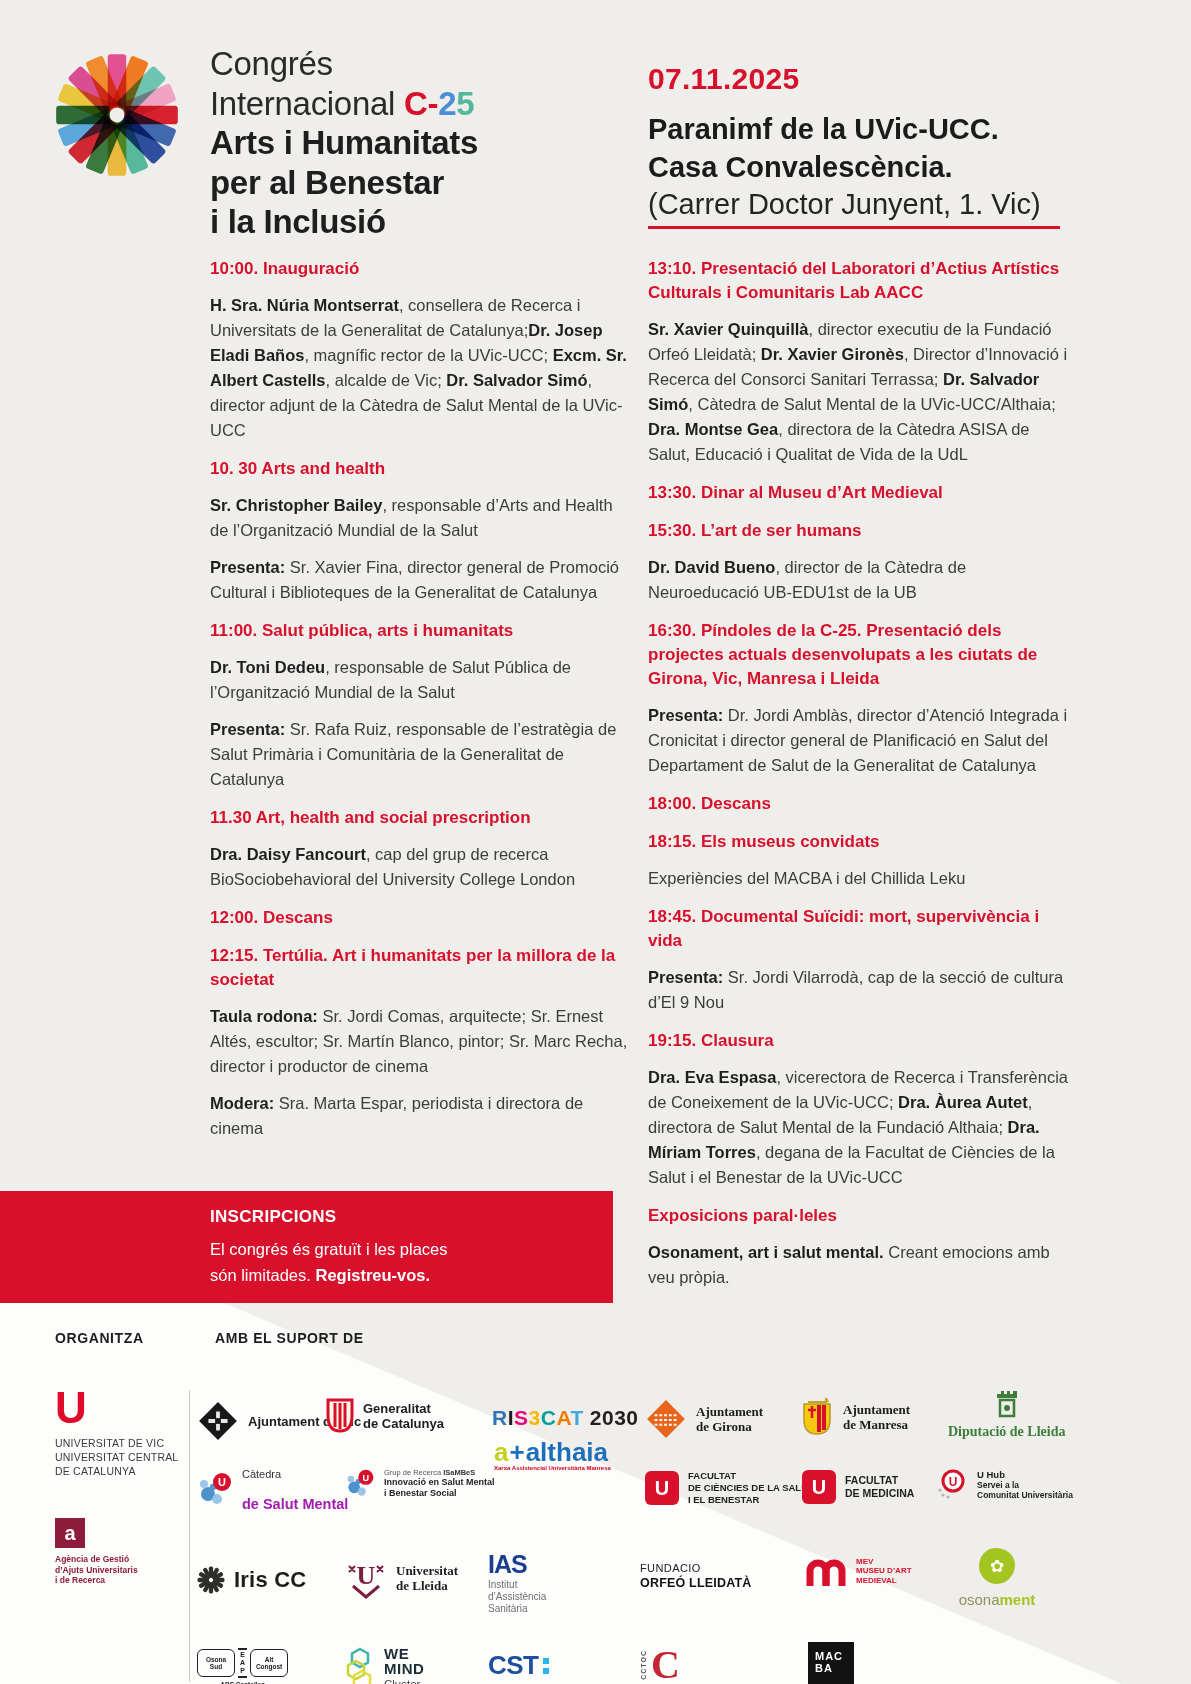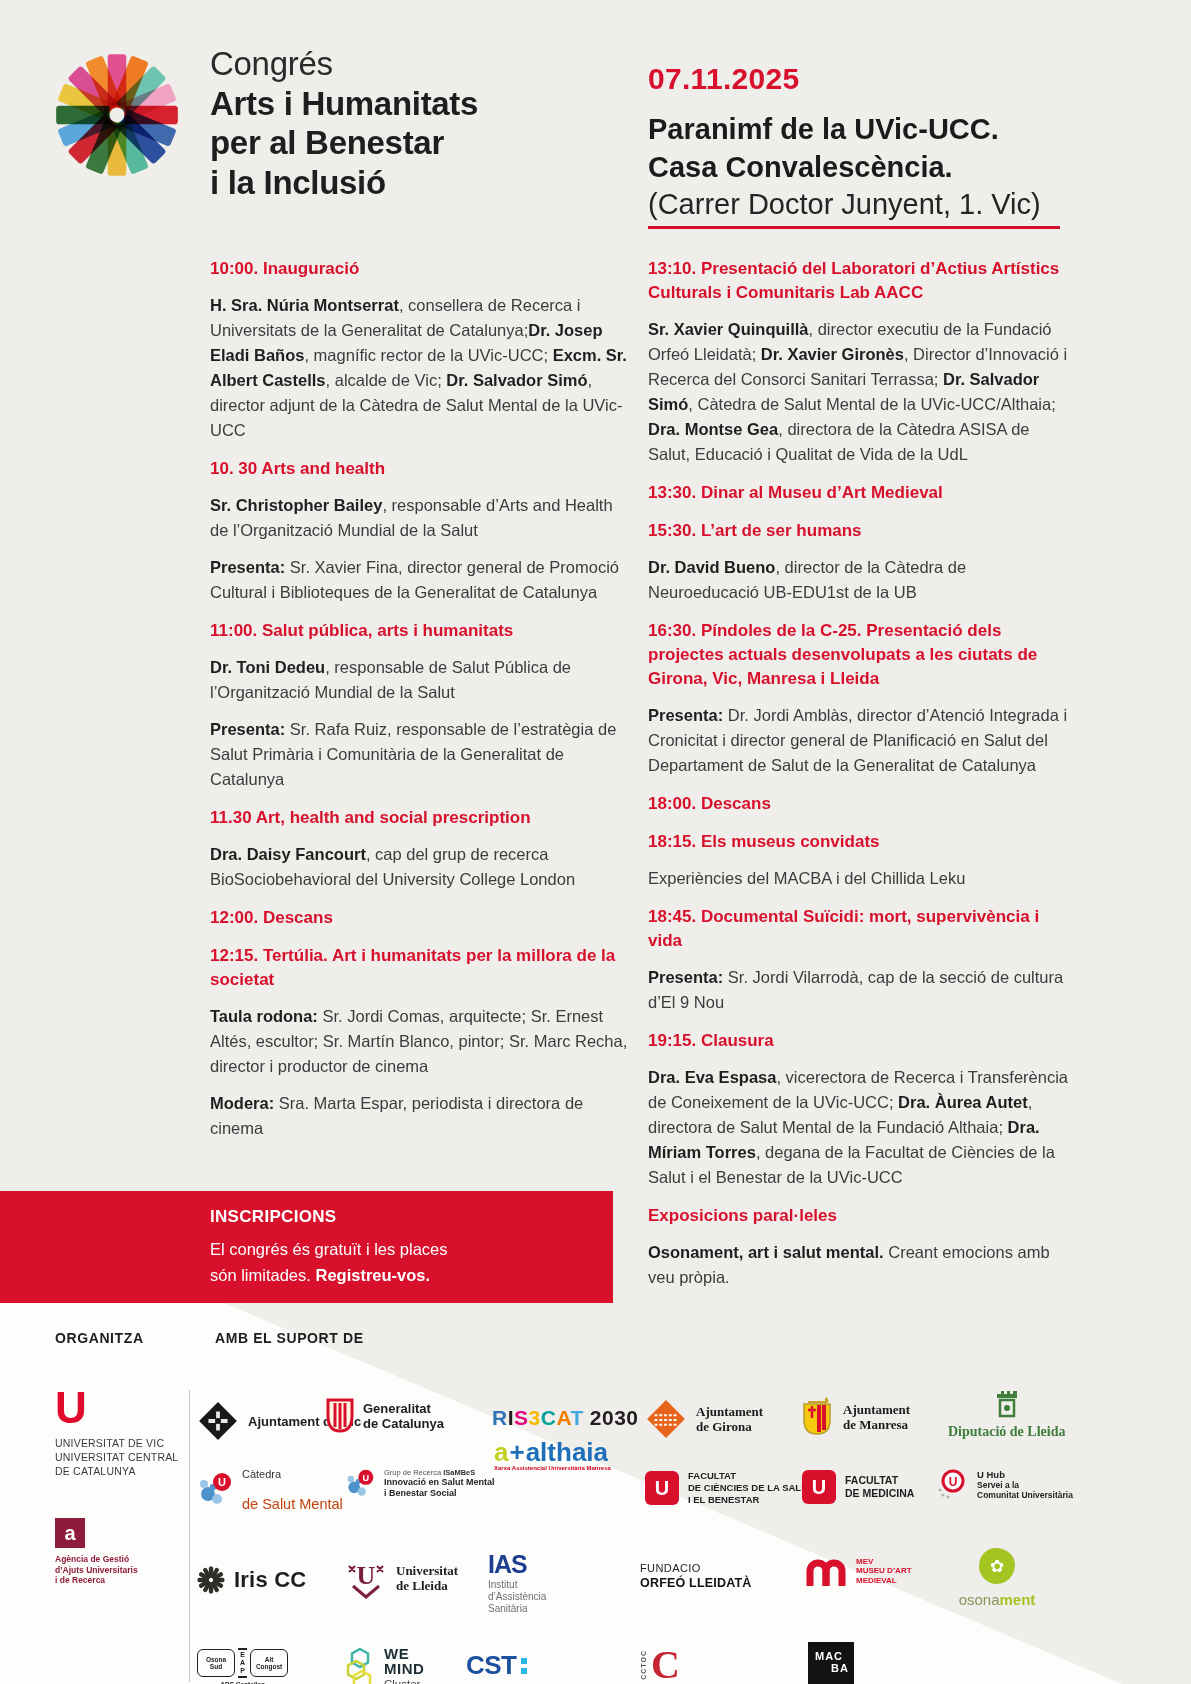--- a/index.html
+++ b/index.html
@@ -77,21 +77,21 @@
   .eap-sub{font-size:6.5px;font-weight:700;text-align:center;margin-top:3px;color:#222;}
 
   .wm-name{font-size:15px;font-weight:800;color:#1d2d35;line-height:15px;letter-spacing:.5px;}
   .wm-cluster{font-size:11.5px;font-weight:400;color:#444;margin-top:2px;}
   .cst-name{font-size:26px;font-weight:800;color:#1c4f9e;letter-spacing:-.5px;display:flex;align-items:center;}
   .cst-dots{display:inline-flex;flex-direction:column;gap:4px;margin-left:4px;}
   .cst-dots i{width:6px;height:6px;background:#29b7ea;display:block;}
   .cc-vert{writing-mode:vertical-rl;transform:rotate(180deg);font-size:7px;letter-spacing:1px;color:#555;font-weight:600;}
   .cc-c{font-family:"Liberation Serif",serif;font-size:40px;font-weight:700;color:#c52532;line-height:38px;}
   .macba{width:46px;height:44px;background:#121212;color:#fff;font-size:11px;font-weight:700;letter-spacing:1px;line-height:12px;padding:8px 5px 0 7px;box-sizing:border-box;}
-  .macba .m2{text-align:right;}
+  .macba .m2{text-align:left;}
 </style>
 </head>
 <body>
 
 <div class="page">
 
   <div class="wedge"></div>
 
   <svg class="logo-svg" viewBox="0 0 130 130">
     <g>
@@ -109,20 +109,21 @@
       <rect x="56" y="6" width="18" height="52" rx="3" fill="#5ba6da" transform="rotate(247.5 65 65)"></rect>
       <rect x="56" y="6" width="18" height="52" rx="3" fill="#2f6b37" transform="rotate(270 65 65)"></rect>
       <rect x="56" y="6" width="18" height="52" rx="3" fill="#e9c63e" transform="rotate(292.5 65 65)"></rect>
       <rect x="56" y="6" width="18" height="52" rx="3" fill="#d94e92" transform="rotate(315 65 65)"></rect>
       <rect x="56" y="6" width="18" height="52" rx="3" fill="#f08c2e" transform="rotate(337.5 65 65)"></rect>
     </g>
   </svg>
 
   <div class="title">
     <div>Congrés</div>
+    <div><span>Internacional </span><span class="c-red">C-</span><span class="c-blue">2</span><span class="c-teal">5</span></div>
     <div class="bold">Arts i Humanitats</div>
     <div class="bold">per al Benestar</div>
     <div class="bold">i la Inclusió</div>
   </div>
 
   <div class="head-right">
     <div class="date">07.11.2025</div>
     <div class="venue">
       <div class="vb">Paranimf de la UVic-UCC.</div>
       <div class="vb">Casa Convalescència.</div>
@@ -259,21 +260,21 @@
     <svg width="36" height="36" viewBox="0 0 36 36">
       <circle cx="11" cy="22" r="7" fill="#2e7fc2" opacity=".85"></circle>
       <circle cx="20" cy="27" r="5" fill="#8fc0e6" opacity=".9"></circle>
       <circle cx="7" cy="12" r="4" fill="#9cc6e8"></circle>
       <circle cx="16" cy="15" r="3.2" fill="#5596cf"></circle>
       <circle cx="25" cy="10" r="9" fill="#d8102c"></circle>
       <text x="25" y="14" font-size="11" font-weight="bold" fill="#fff" text-anchor="middle" font-family="Liberation Sans,sans-serif">U</text>
     </svg>
     <div>
       <div style="font-size:11px;color:#333;">Càtedra</div>
-      <div style="font-size:14.5px;font-weight:400;color:#c2410c;margin-top:16px;">de Salut Mental</div>
+      <div style="font-size:14.5px;font-weight:700;color:#a21caf;margin-top:16px;">de Salut Mental</div>
     </div>
   </div>
 
   <div class="cell" style="left:345px;top:1468px;">
     <svg width="30" height="30" viewBox="0 0 36 36">
       <circle cx="11" cy="22" r="7" fill="#2e7fc2" opacity=".85"></circle>
       <circle cx="20" cy="27" r="5" fill="#8fc0e6" opacity=".9"></circle>
       <circle cx="7" cy="12" r="4" fill="#9cc6e8"></circle>
       <circle cx="16" cy="15" r="3.2" fill="#5596cf"></circle>
       <circle cx="25" cy="10" r="9" fill="#d8102c"></circle>
@@ -411,21 +412,21 @@
       <polygon points="11,14 19,18.5 19,27.5 11,32 3,27.5 3,18.5" fill="none" stroke="#c6d437" stroke-width="2.5"></polygon>
       <polygon points="17,24 25,28.5 25,37.5 17,42 9,37.5 9,28.5" fill="none" stroke="#e3dd3f" stroke-width="2.5"></polygon>
     </svg>
     <div>
       <div class="wm-name">WE</div>
       <div class="wm-name">MIND</div>
       <div class="wm-cluster">Cluster</div>
     </div>
   </div>
 
-  <div class="colcell" style="left:466px;top:1650px;">
+  <div class="colcell" style="left:488px;top:1650px;">
     <div class="cst-name">
         <span>CST</span>
         <span class="cst-dots">
           <i></i>
           <i></i>
         </span>
       </div>
 
   </div>
 

